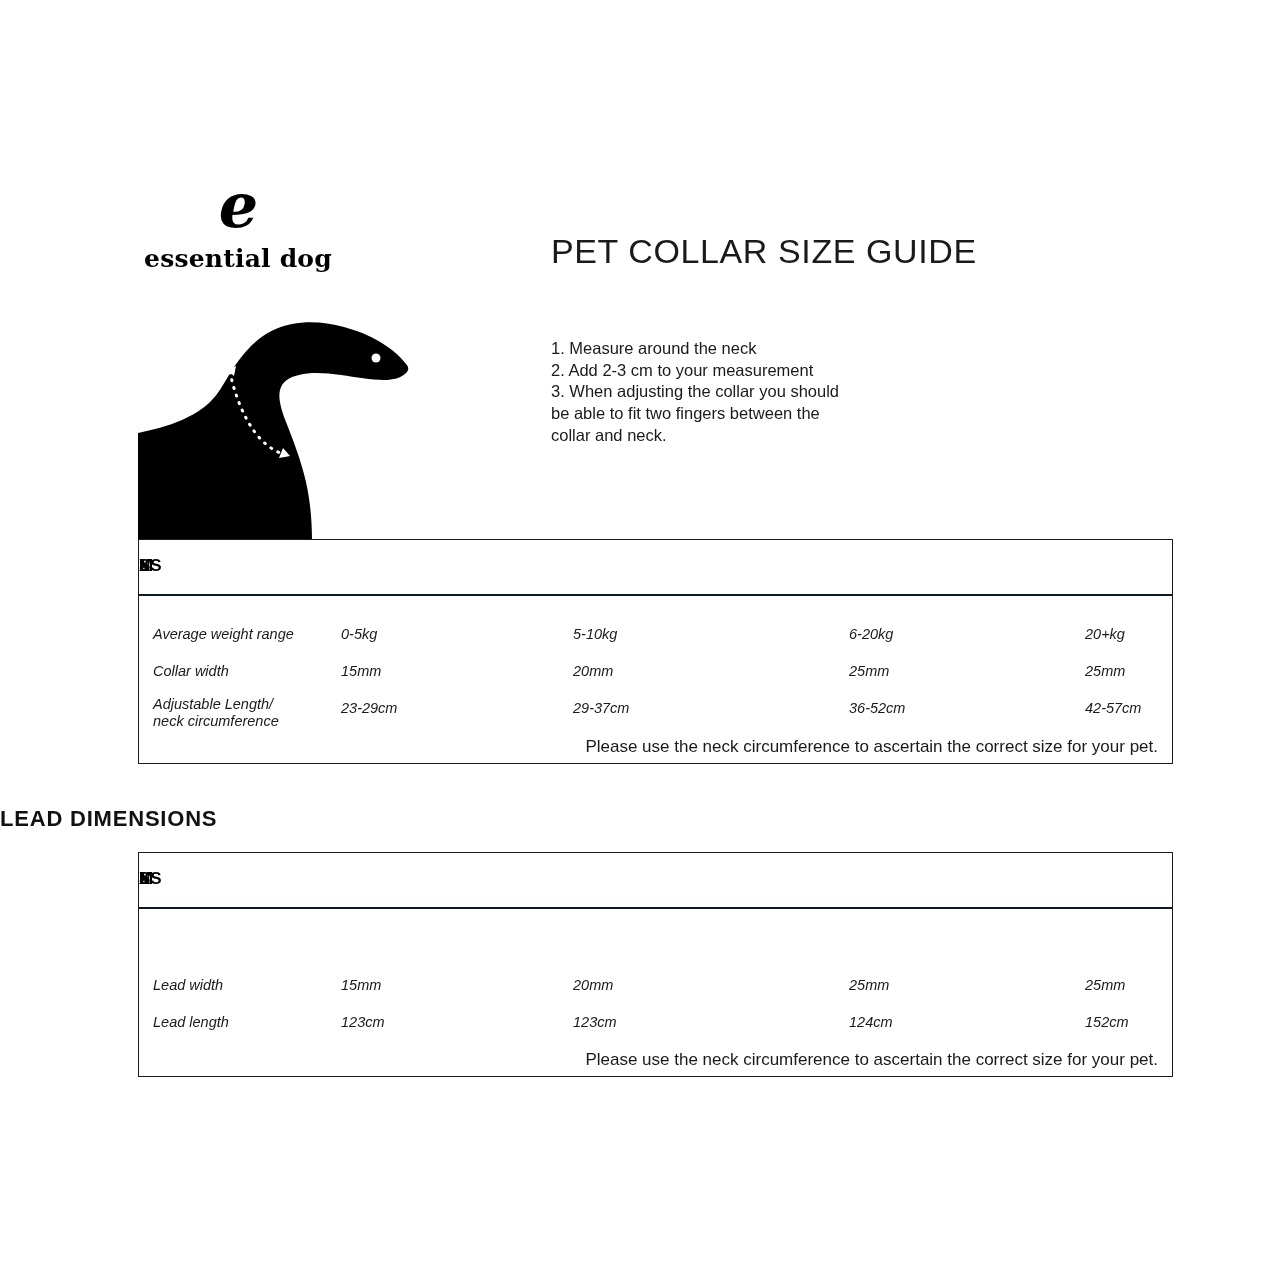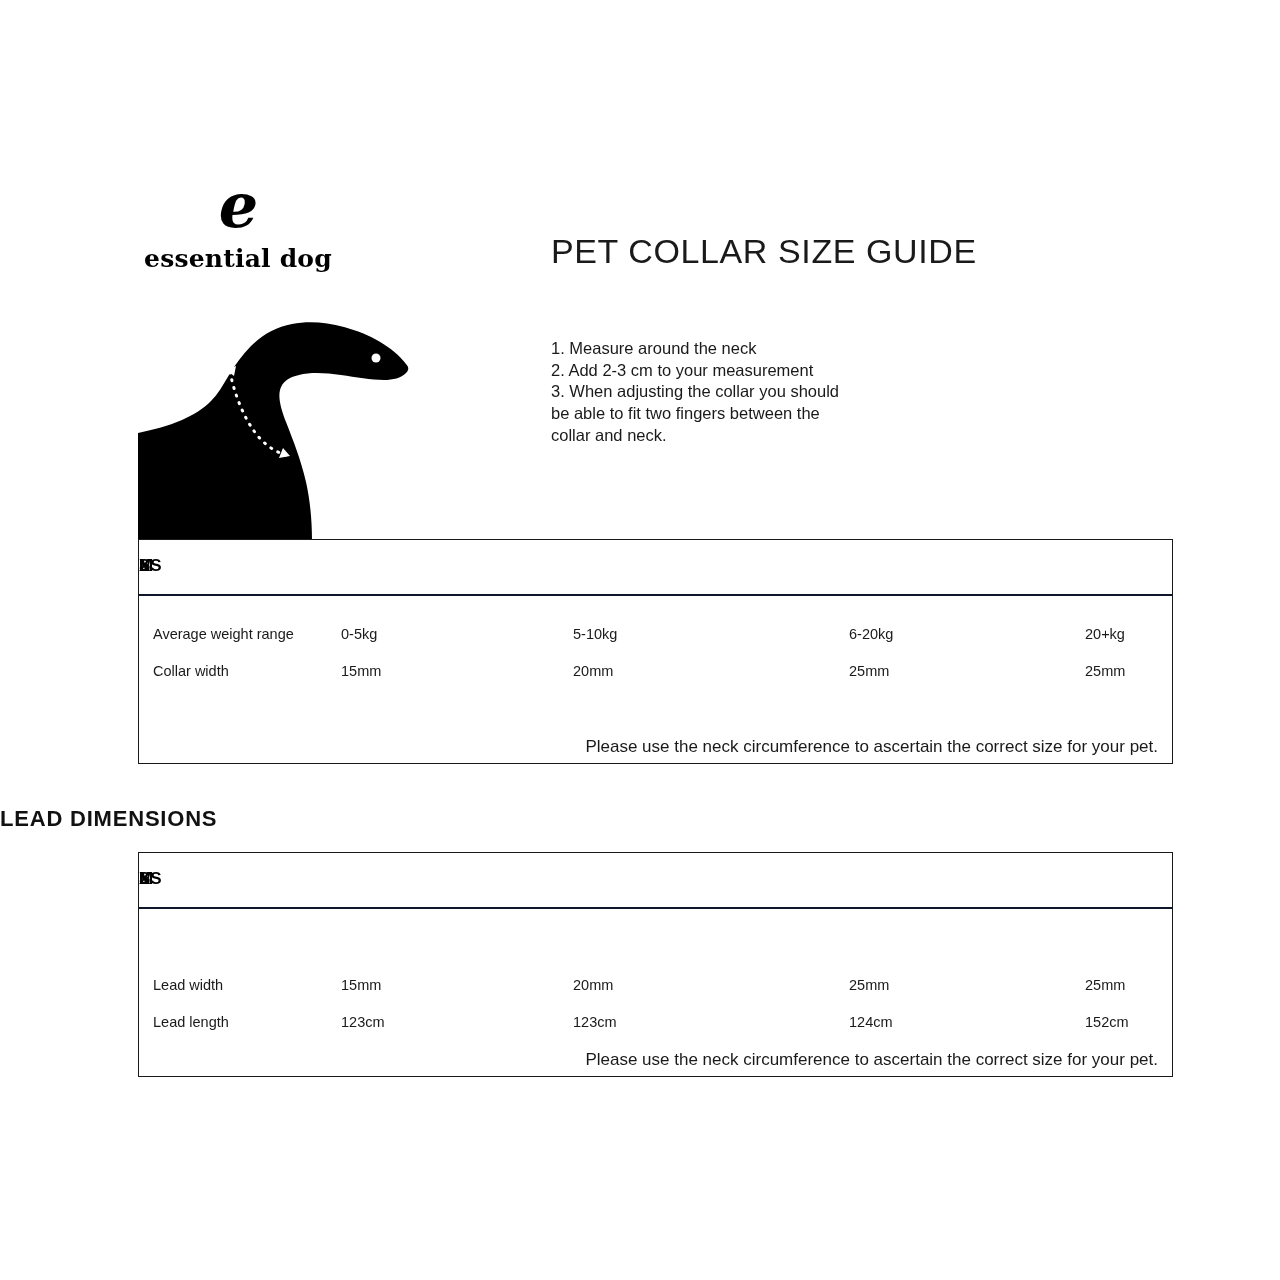--- a/index.html
+++ b/index.html
@@ -105,20 +105,21 @@
     font-size: 17px;
     font-weight: 700;
     color: #000;
   }
   .rows {
     position: relative;
   }
   .row {
     position: relative;
     height: 37px;
+    font-style: italic;
   }
   .cell {
     position: absolute;
     font-size: 14.5px;
     color: #1a1a1a;
     white-space: pre-line;
     line-height: 17px;
   }
   .cell.label { left: 14px; width: 190px; }
   .cell.c0 { left: 202px; text-align: center; }
@@ -200,20 +201,28 @@
       <div class="cell c2">6-20kg</div>
       <div class="cell c3">20+kg</div>
     </div>
     <div class="row">
       <div class="cell label">Collar width</div>
       <div class="cell c0">15mm</div>
       <div class="cell c1">20mm</div>
       <div class="cell c2">25mm</div>
       <div class="cell c3">25mm</div>
     </div>
+    <div class="row">
+      <div class="cell label" style="top:-4px;">Adjustable Length/
+neck circumference</div>
+      <div class="cell c0">23-29cm</div>
+      <div class="cell c1">29-37cm</div>
+      <div class="cell c2">36-52cm</div>
+      <div class="cell c3">42-57cm</div>
+    </div>
   </div>
   <div class="footnote" style="top:197px;">Please use the neck circumference to ascertain the correct size for your pet.</div>
 </div>
 
 <div class="section-title">LEAD DIMENSIONS</div>
 
 <div class="table-block" id="lead-table">
   <div class="table-head">
     <div class="hcell c0">XS</div>
     <div class="hcell c1">S</div>

